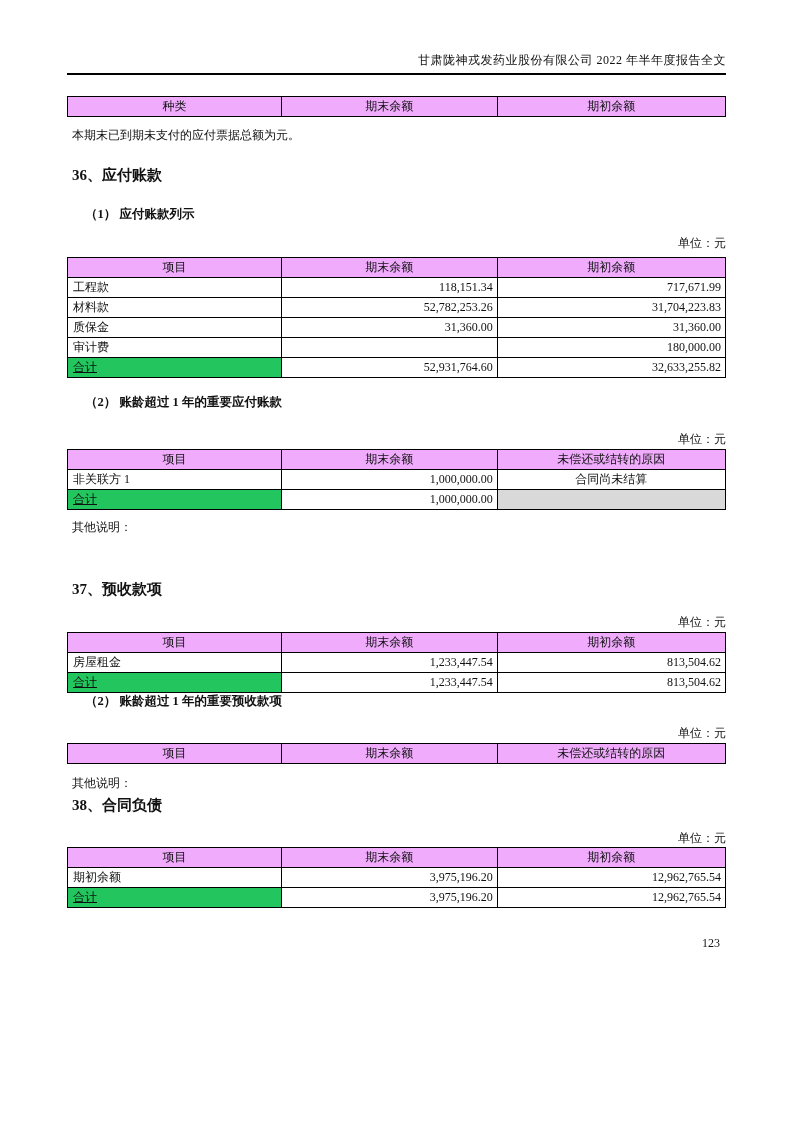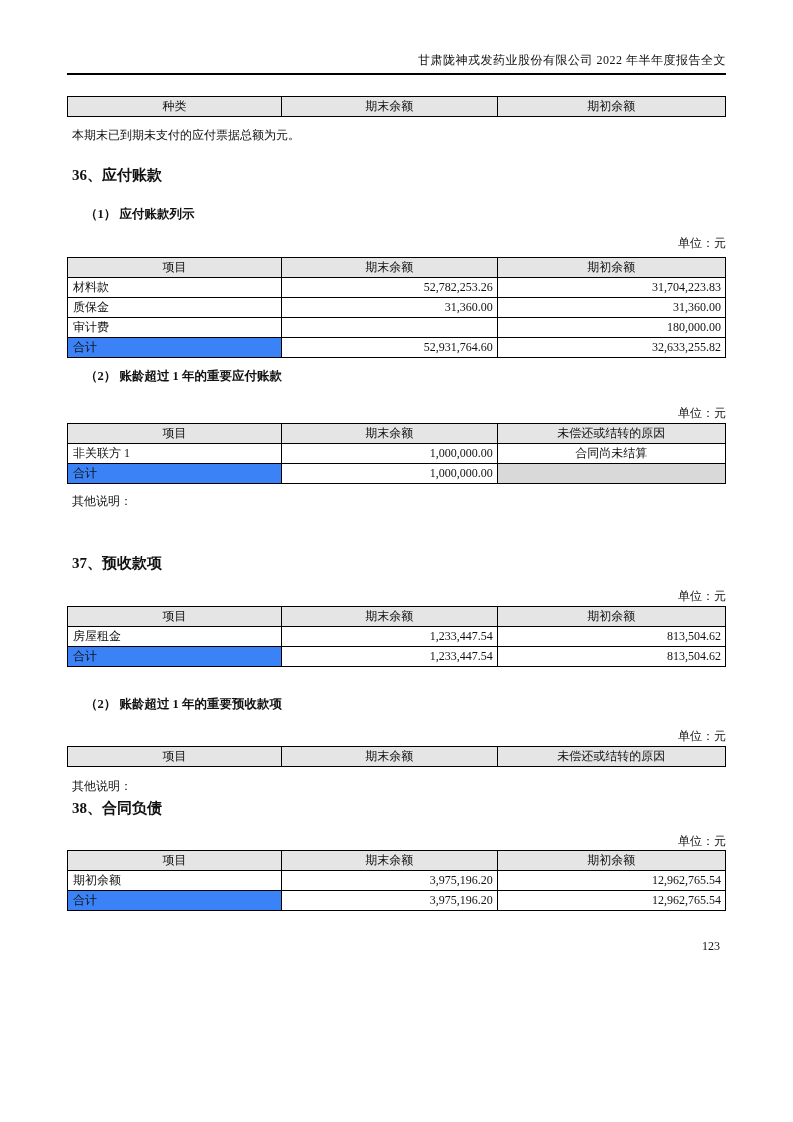--- a/index.html
+++ b/index.html
@@ -35,26 +35,26 @@
   th, td {
     border: 1px solid #000000;
     padding: 2px 5px;
     line-height: 15px;
     font-size: 12px;
     font-weight: normal;
     overflow: hidden;
     white-space: nowrap;
   }
   th {
-    background: #e5e5e5;
+    background: #f0abfc;
   }
   td.item { text-align: left; }
   td.num  { text-align: right; padding-right: 4px; }
   td.reason { text-align: center; }
-  tr.total td.item { background: #3b82f6; }
+  tr.total td.item { background: #22c55e; text-decoration: underline; }
   td.grayfill { background: #d9d9d9; }
 
   .note { line-height: 16px; padding-left: 5px; }
   .h-section {
     font-size: 15px; font-weight: bold;
     line-height: 20px; padding-left: 5px;
     margin: 0;
   }
   .h-sub {
     font-size: 12.5px; font-weight: bold;
@@ -63,29 +63,29 @@
   }
   .unit-label { text-align: right; line-height: 16px; }
 
   
   .mt-table0 { margin-top: 21px; }
   .mt-note1  { margin-top: 10px; }
   .mt-h36    { margin-top: 22px; }
   .mt-sub361 { margin-top: 21px; }
   .mt-unit1  { margin-top: 12px; }
   .mt-table1 { margin-top: 6px; }
-  .mt-sub362 { margin-top: 10px; }
+  .mt-sub362 { margin-top: 16px; }
   .mt-unit2  { margin-top: 20px; }
   .mt-table2 { margin-top: 2px; }
   .mt-note36 { margin-top: 9px; }
   .mt-h37    { margin-top: 44px; }
   .mt-sub371 { margin-top: 25px; }
   .mt-unit3  { margin-top: 15px; }
   .mt-table3 { margin-top: 2px; }
-  .mt-sub372 { margin-top: 29px; }
+  .mt-sub372 { }
   .mt-unit4  { margin-top: 15px; }
   .mt-table4 { margin-top: 2px; }
   .mt-note37 { margin-top: 11px; }
   .mt-h38    { margin-top: 4px; }
   .mt-unit5  { margin-top: 15px; }
   .mt-table5 { margin-top: 1px; }
   .mt-note38 { margin-top: 10px; }
 
   .page-number {
     margin-top: 27px;
@@ -129,20 +129,25 @@
         <col style="width:32.8%">
         <col style="width:34.7%">
       </colgroup>
     <tbody>
         <tr>
       <th>项目</th>
       <th>期末余额</th>
       <th>期初余额</th>
     </tr>
     <tr>
+      <td class="item">工程款</td>
+      <td class="num">118,151.34</td>
+      <td class="num">717,671.99</td>
+    </tr>
+    <tr>
       <td class="item">材料款</td>
       <td class="num">52,782,253.26</td>
       <td class="num">31,704,223.83</td>
     </tr>
     <tr>
       <td class="item">质保金</td>
       <td class="num">31,360.00</td>
       <td class="num">31,360.00</td>
     </tr>
     <tr>

